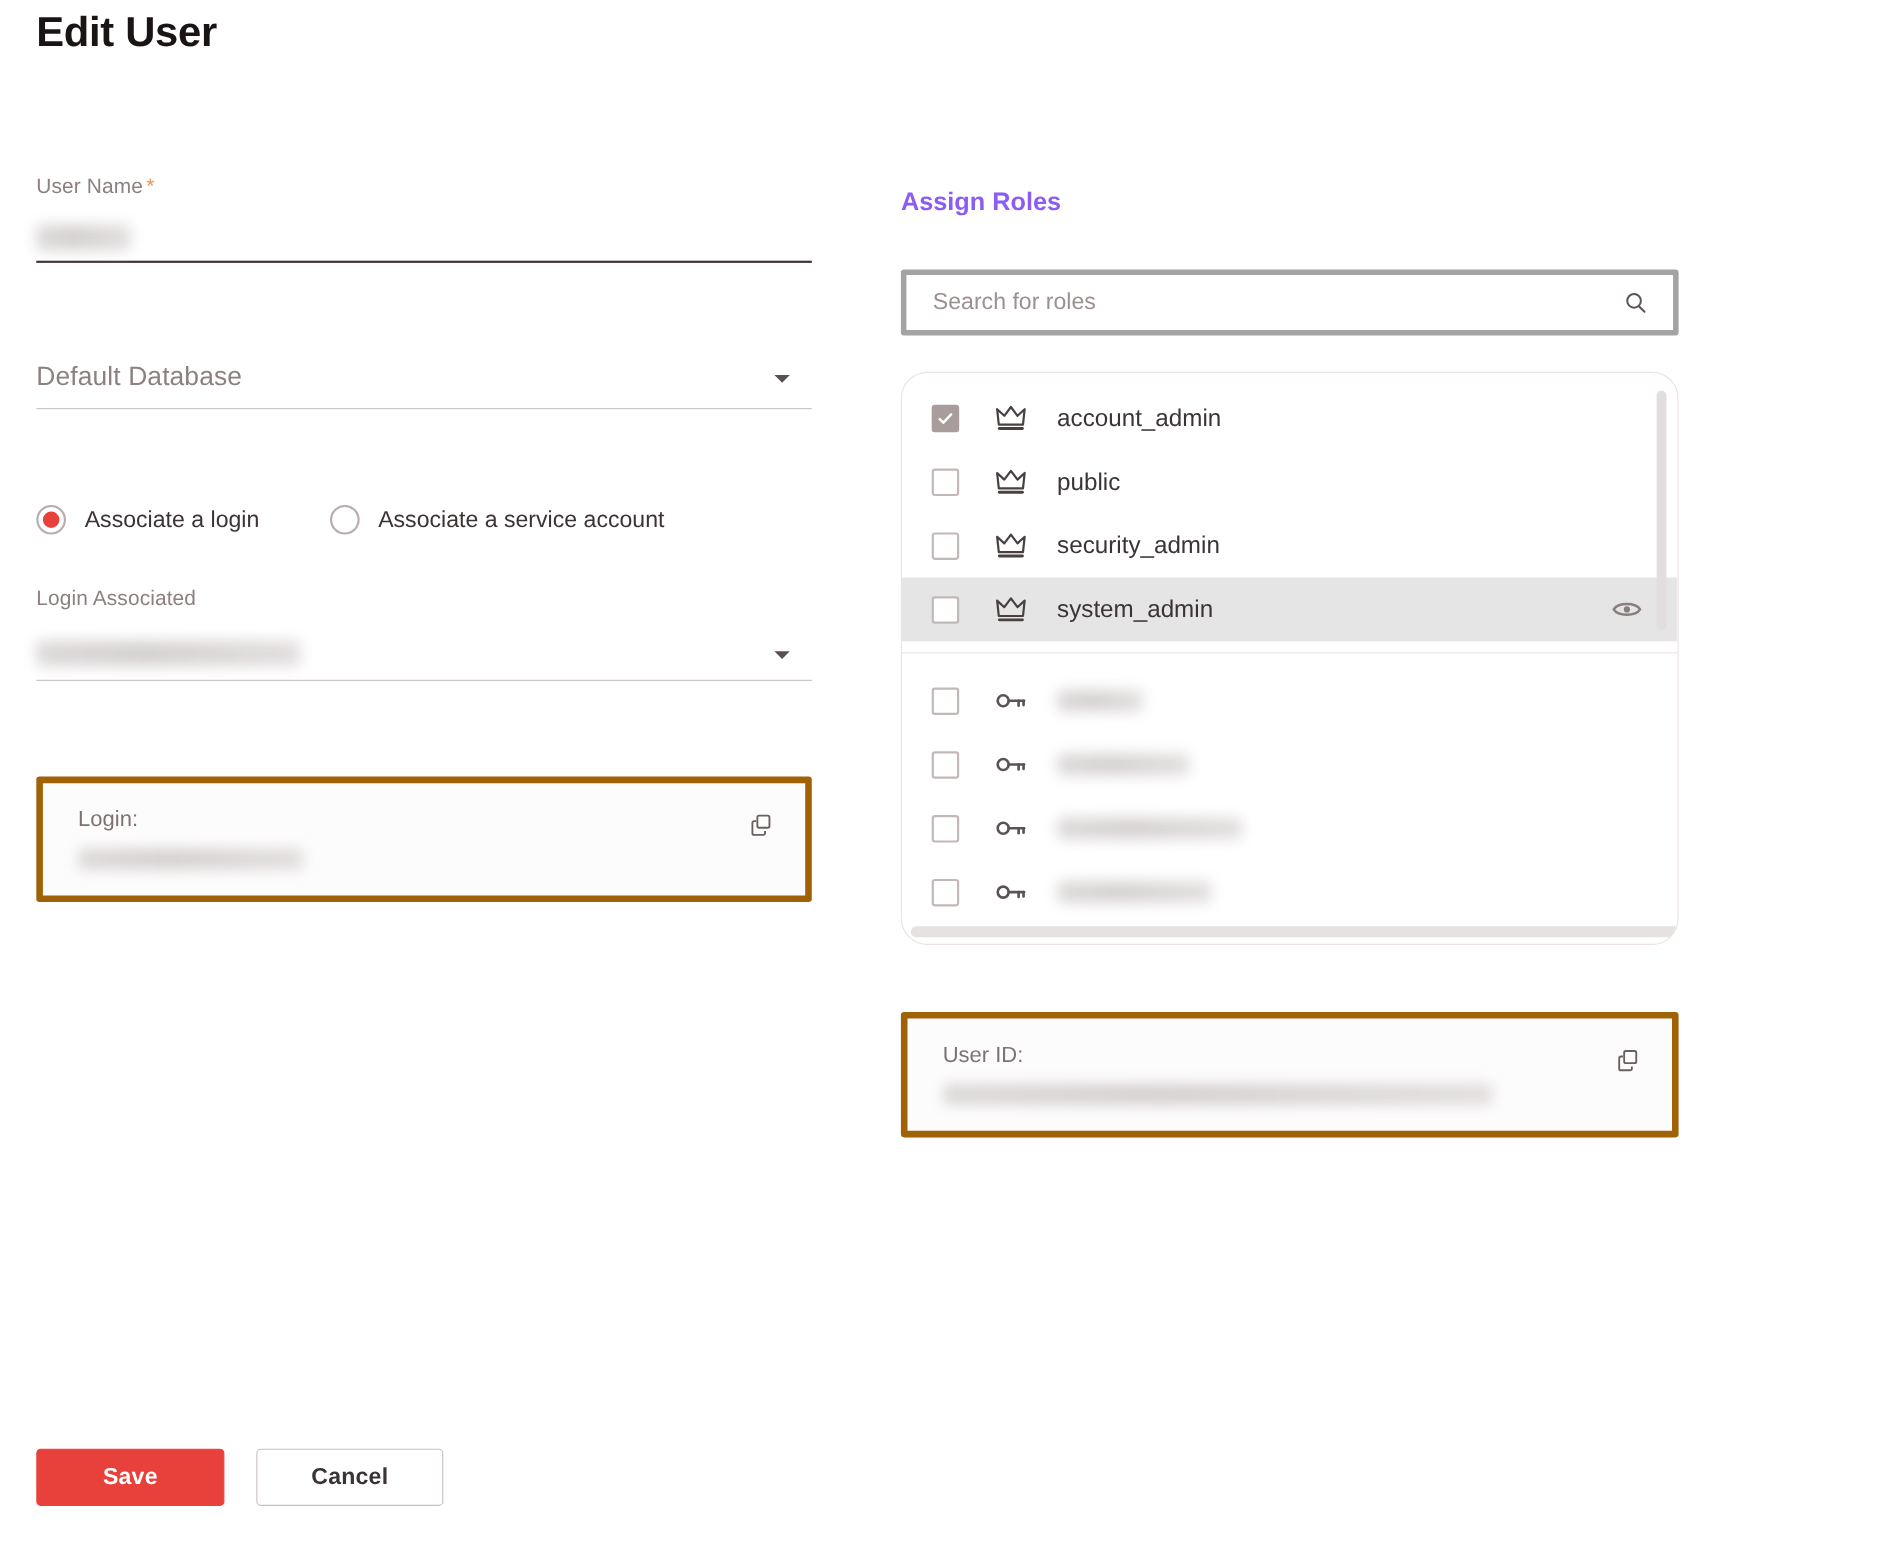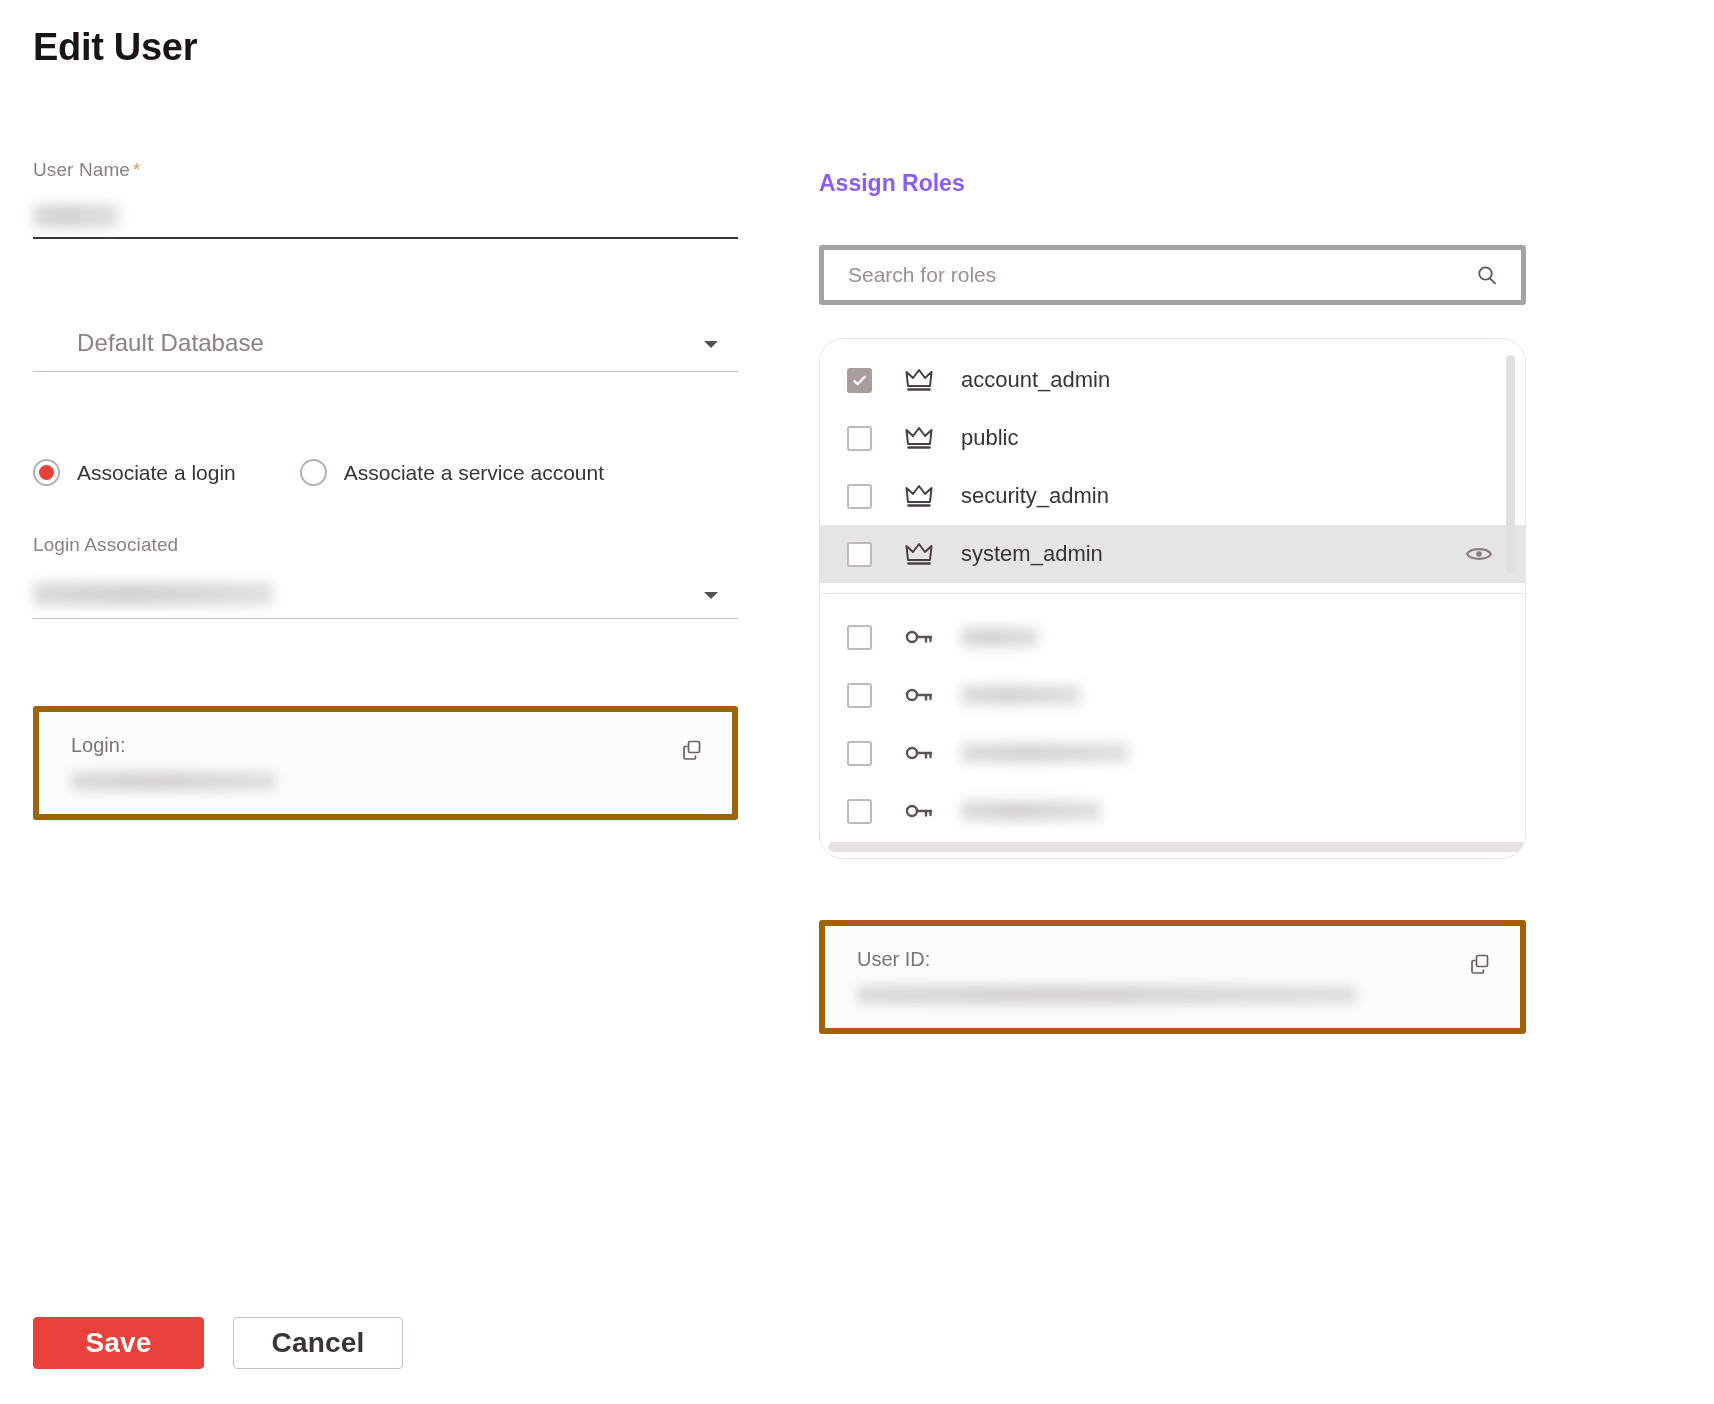--- a/index.html
+++ b/index.html
@@ -12,21 +12,21 @@
     color: #3c3434;
     position: relative;
     overflow: hidden;
   }
 
   .page { position: relative; width: 1714px; height: 1404px; }
 
   
   .page-title {
     position: absolute;
-    left: 33px; top: 26px;
+    left: 33px; top: 9px;
     font-size: 38px;
     font-weight: bold;
     letter-spacing: -0.3px;
     color: #1a1414;
   }
 
   
   .col-left  { position: absolute; left: 33px;  top: 159px; width: 705px; }
   .col-right { position: absolute; left: 819px; top: 170px; width: 707px; }
 
@@ -73,21 +73,20 @@
   .select-field {
     position: relative;
     height: 56px;
     display: flex;
     align-items: center;
   }
   .select-placeholder {
     font-size: 24px;
     color: #8c8080;
     letter-spacing: .1px;
-    margin-left: 44px;
   }
   .caret {
     position: absolute;
     right: 20px;
     top: 50%;
     margin-top: -2px;
     width: 0; height: 0;
     border-left: 7px solid transparent;
     border-right: 7px solid transparent;
     border-top: 7px solid #5a5050;
@@ -224,21 +223,21 @@
   
   .btn-row {
     position: absolute;
     left: 33px; top: 1317px;
     display: flex;
     align-items: center;
   }
   .btn {
     height: 52px;
     border-radius: 4px;
-    font-size: 28px;
+    font-size: 21px;
     font-weight: bold;
     display: flex; align-items: center; justify-content: center;
     cursor: pointer;
     letter-spacing: .2px;
   }
   .btn-save {
     width: 171px;
     background: #e8413c;
     color: #ffffff;
     border: 1px solid #e8413c;

